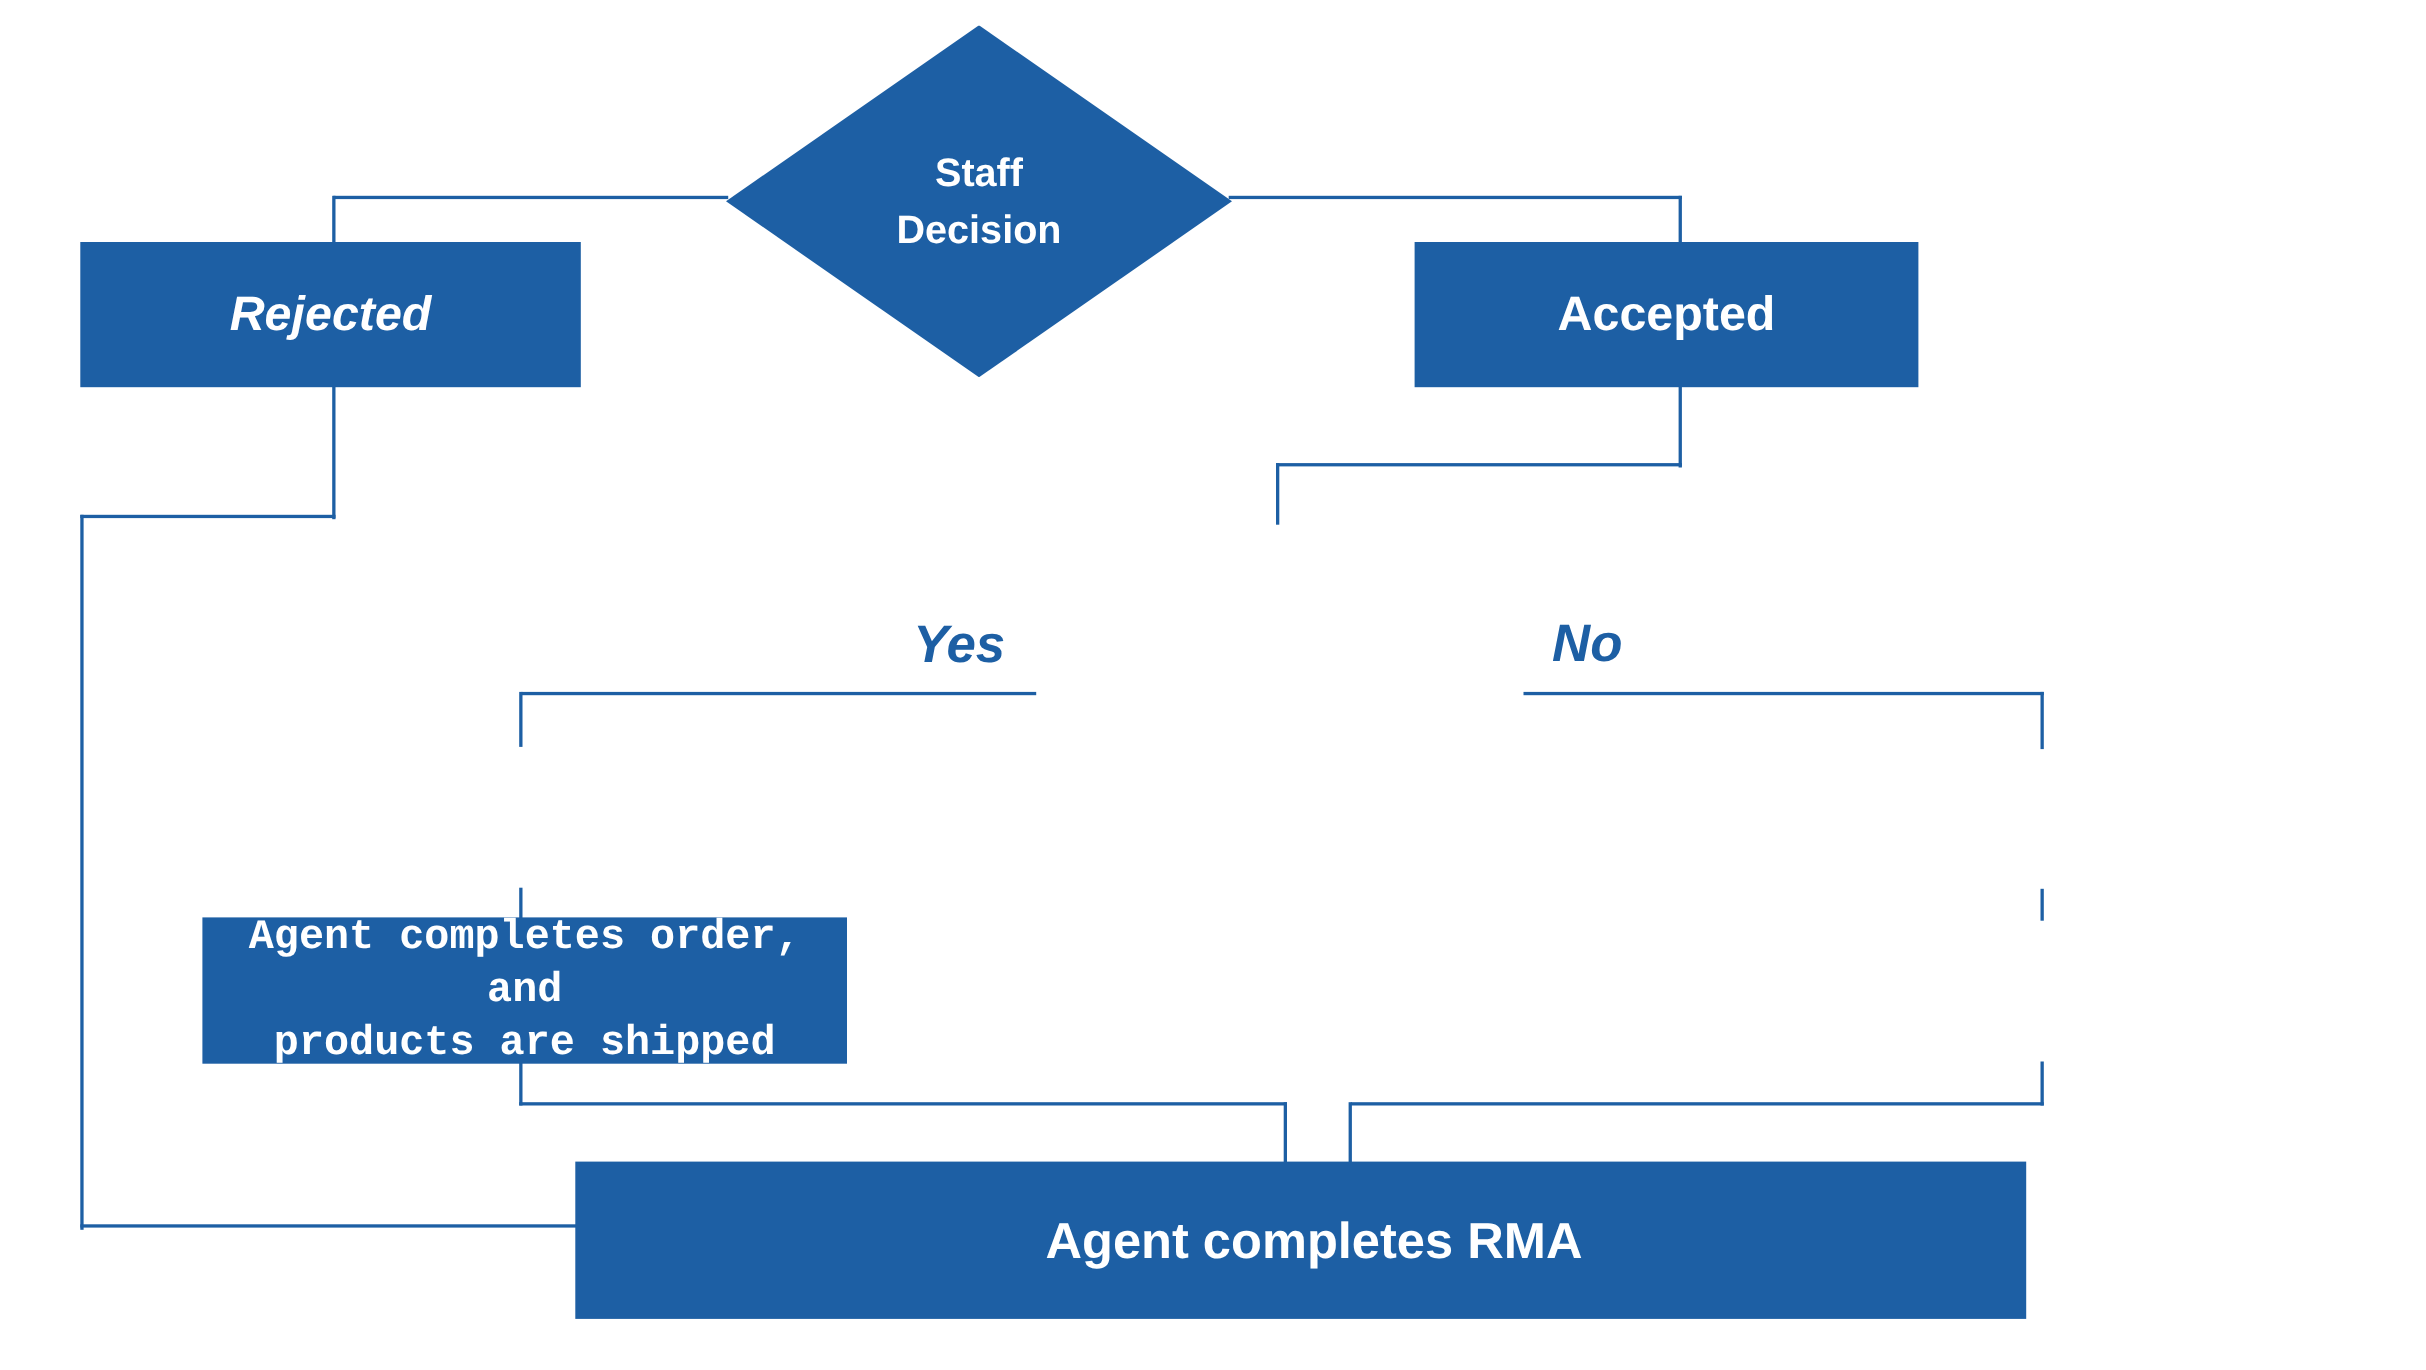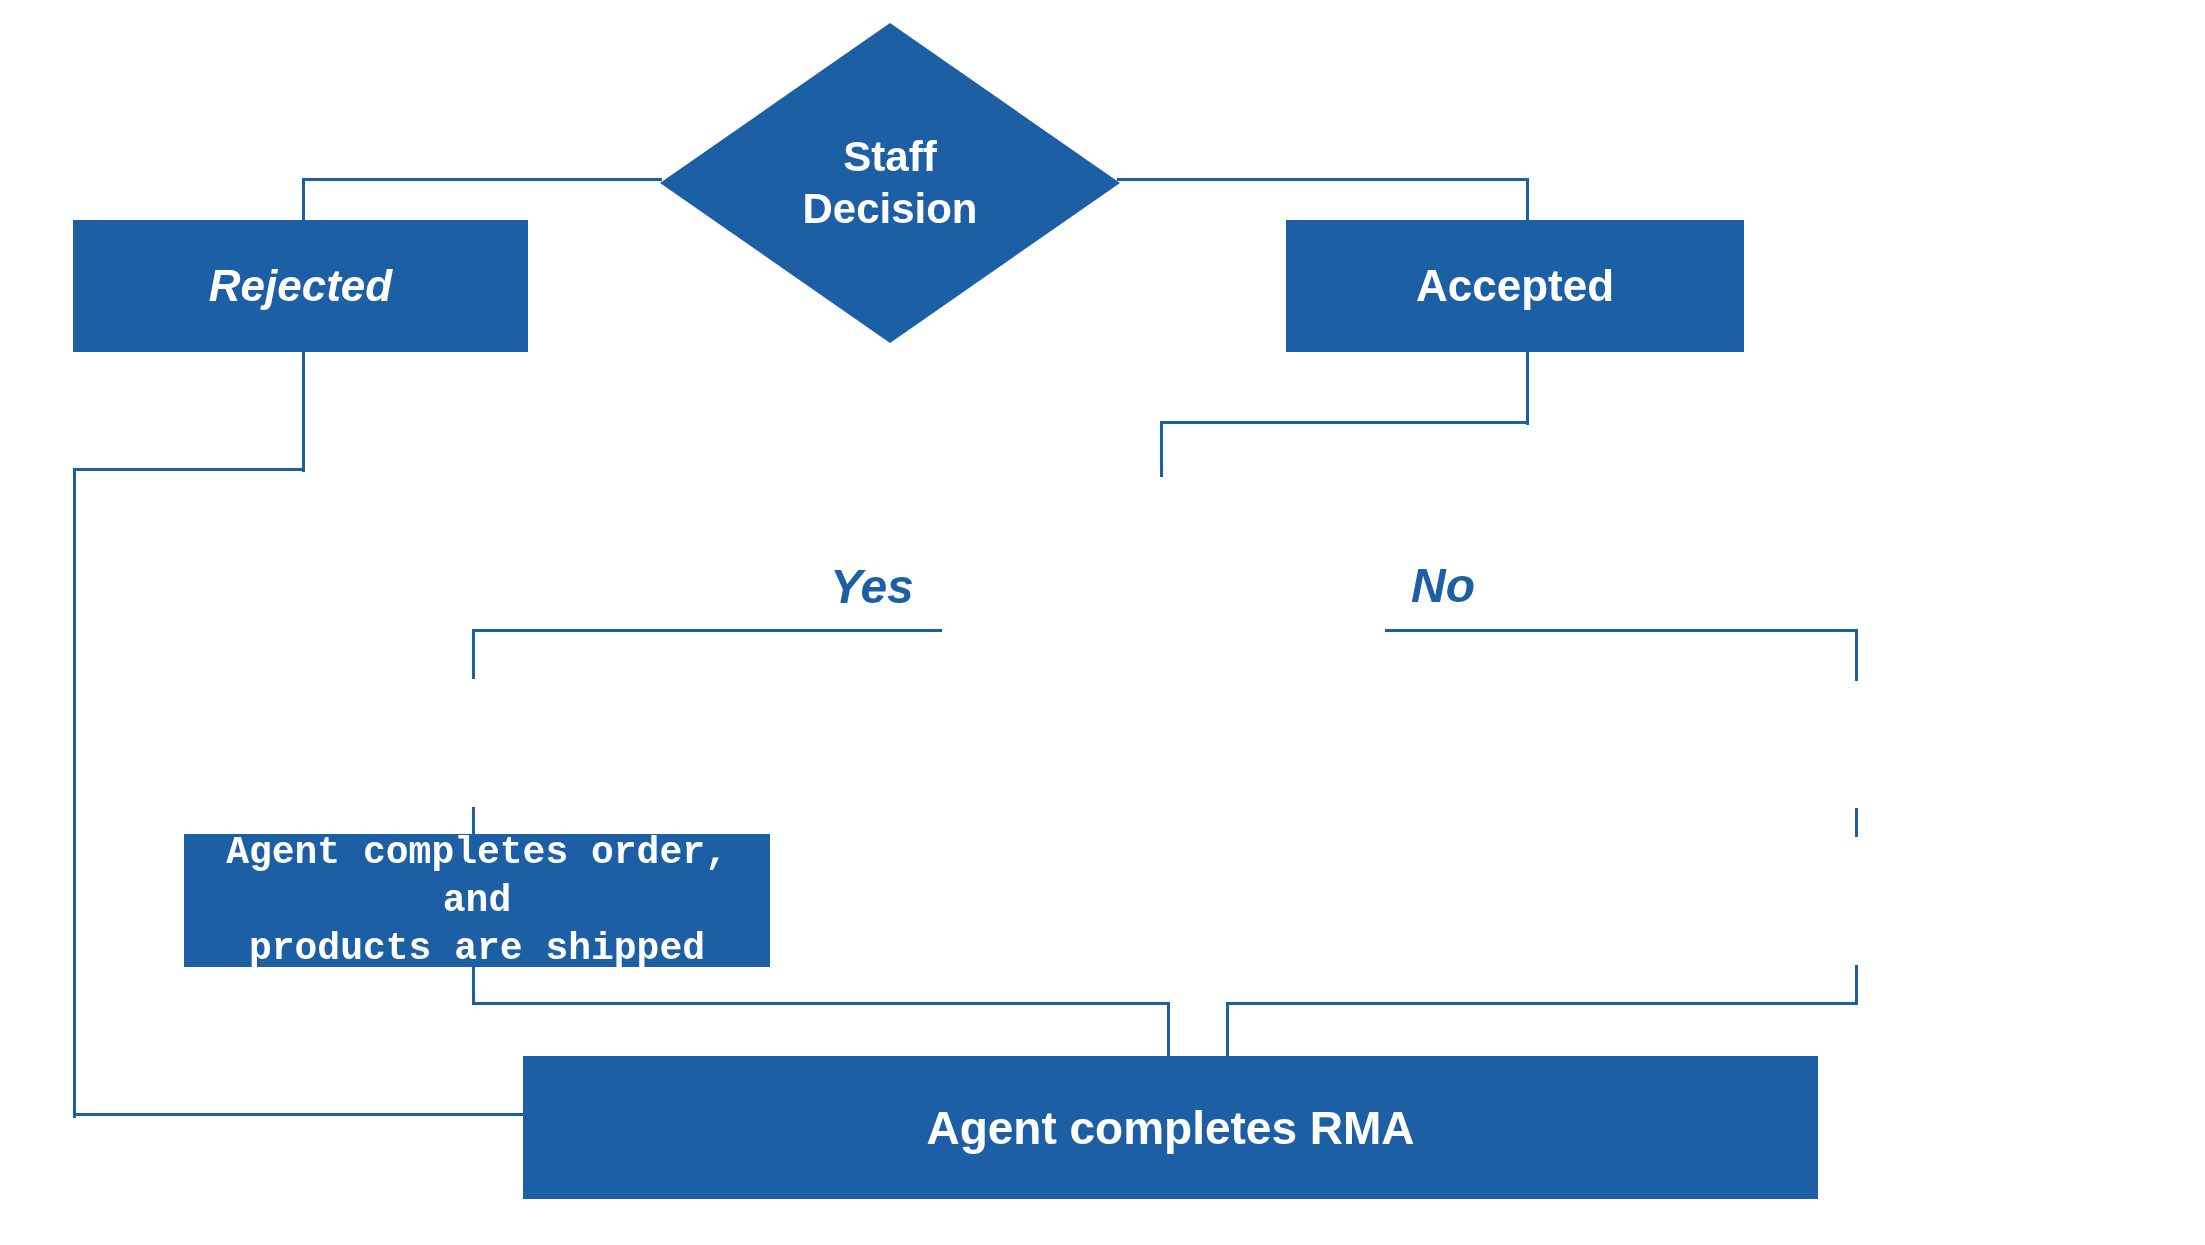--- a/index.html
+++ b/index.html
@@ -18,25 +18,25 @@
   .node{
     position:absolute;
     background:var(--primary);
     color:var(--node-text);
     display:flex;align-items:center;justify-content:center;
     text-align:center;
     font-weight:700;
   }
   .node .label{white-space:pre-line;}
   .rect{font-size:44px;}
-  .rect-wide{font-size:46px;}
+  .rect-wide{font-size:46px;padding-left:24px;}
   .rect-note{font-size:38px;line-height:48px;}
   .diamond{
     clip-path:polygon(50% 0%,100% 50%,50% 100%,0% 50%);
-    font-size:42px;line-height:52px;
+    font-size:36px;line-height:52px;
   }
   .diamond2{font-size:42px;line-height:50px;}
   .branch-label{
     position:absolute;
     color:var(--primary);
     font-weight:700;font-size:48px;
     text-align:center;
     display:flex;align-items:center;justify-content:center;font-style:italic;
   }
   .edge{position:absolute;background:var(--primary);}

